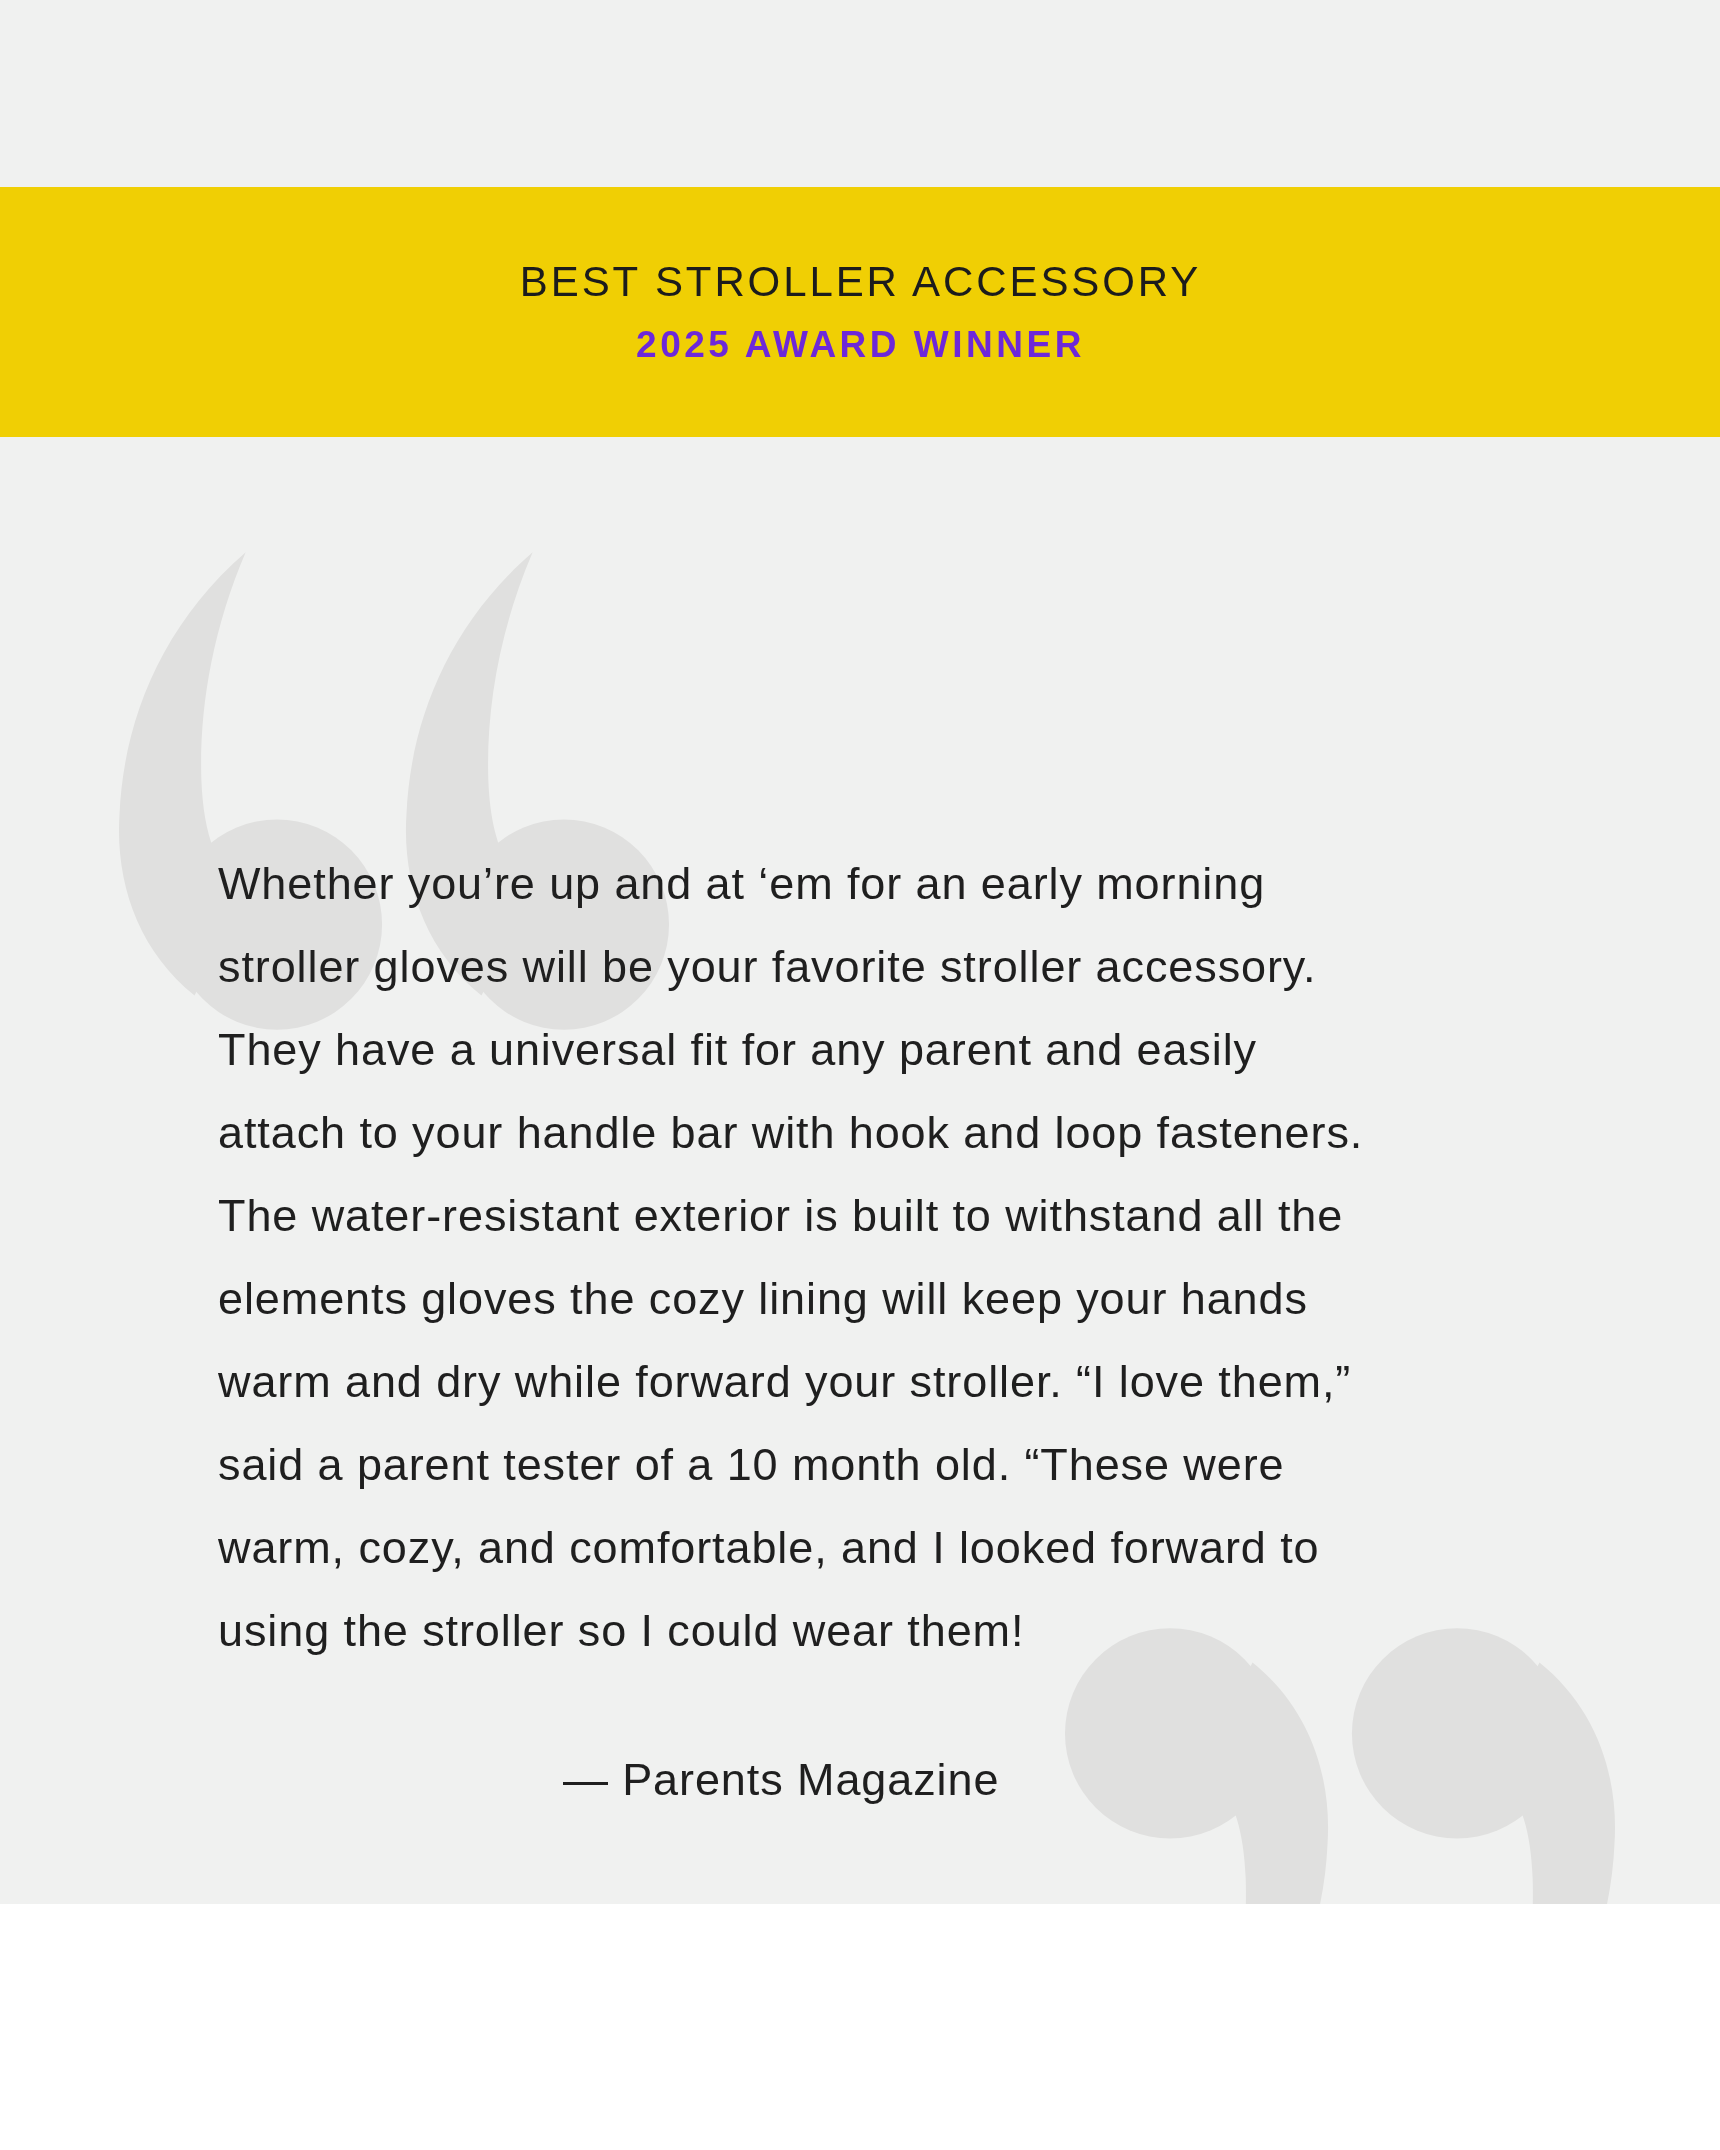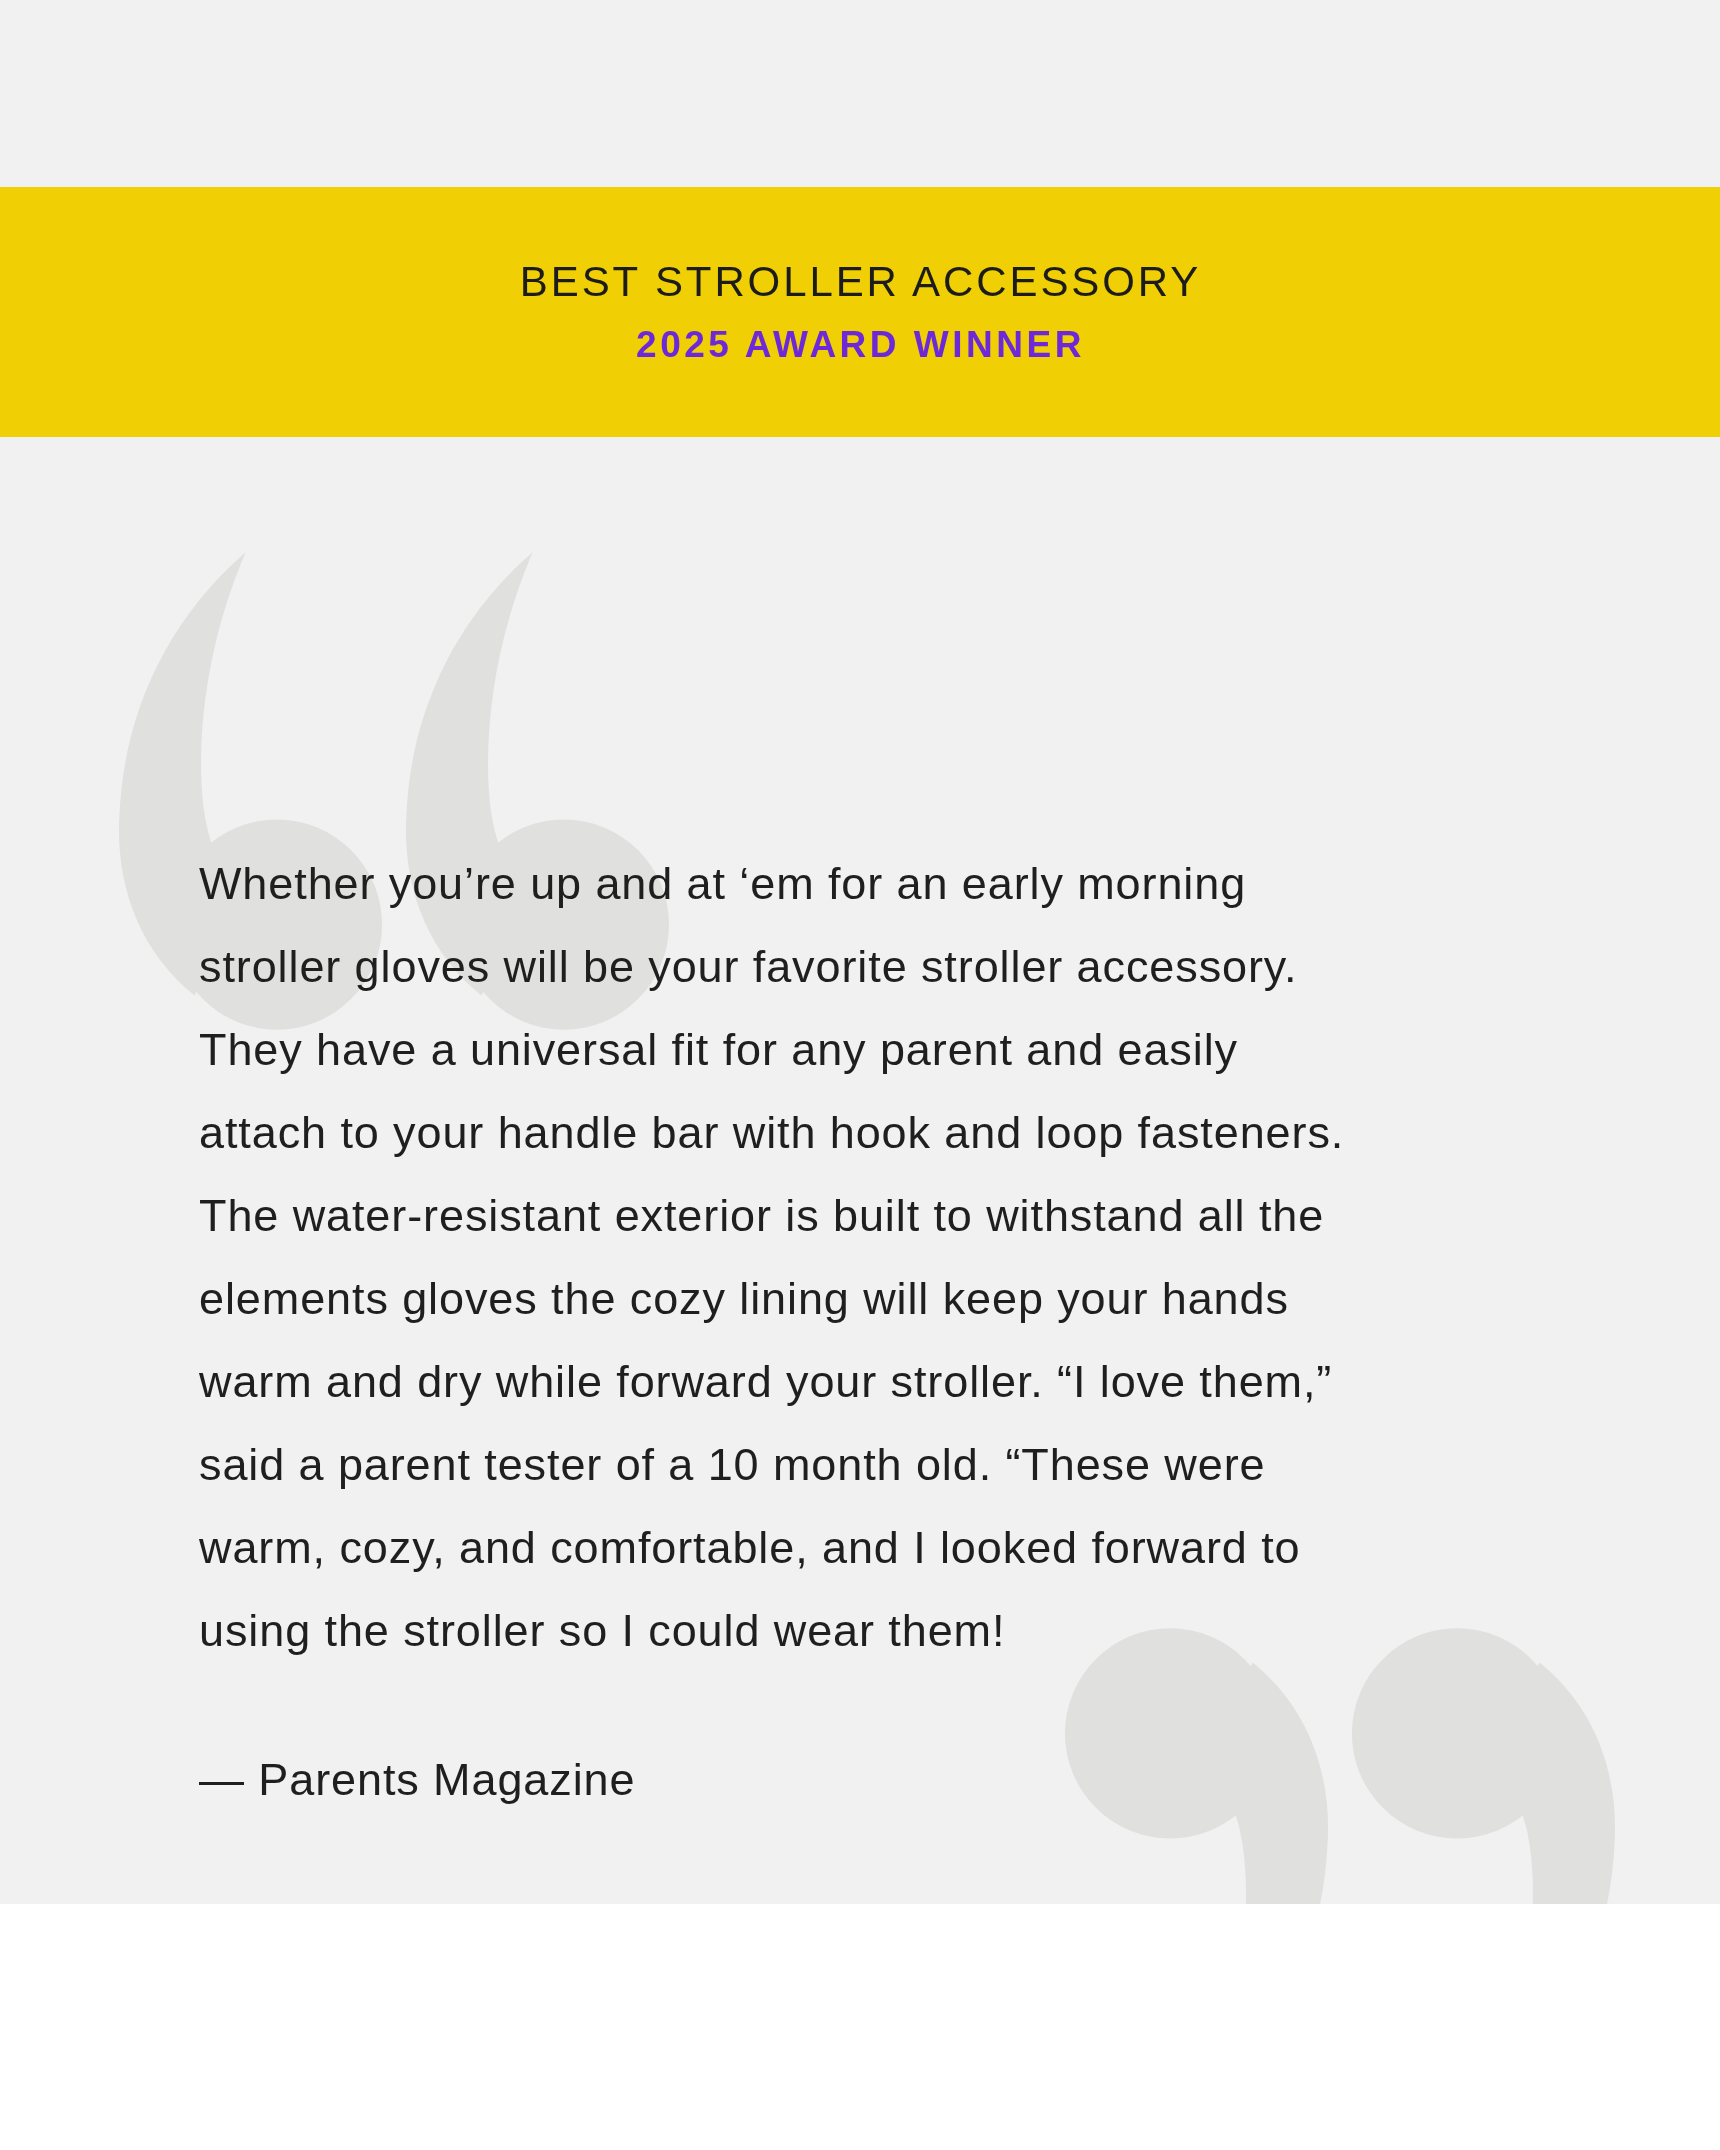--- a/index.html
+++ b/index.html
@@ -53,28 +53,29 @@
     position: absolute;
     left: 199px;
     top: 842px;
     z-index: 1;
     color: #1F1F1F;
     font-size: 45px;
     line-height: 83px;
     letter-spacing: 0.9px;
     white-space: nowrap;
   }
-  .quote-line { height: 83px; }
+  .quote-line { height: 83px; margin-left: 19px; }
   .attribution {
     margin-top: 66px;
     font-size: 45px;
     line-height: 83px;
     letter-spacing: 0.9px;
     color: #1F1F1F;
     white-space: nowrap;
+    text-align: center;
   }
 </style>
 </head>
 <body>
 
 <div class="page">
 
   <div class="banner">
     <div class="banner-title">BEST STROLLER ACCESSORY</div>
     <div class="banner-subtitle">2025 AWARD WINNER</div>

